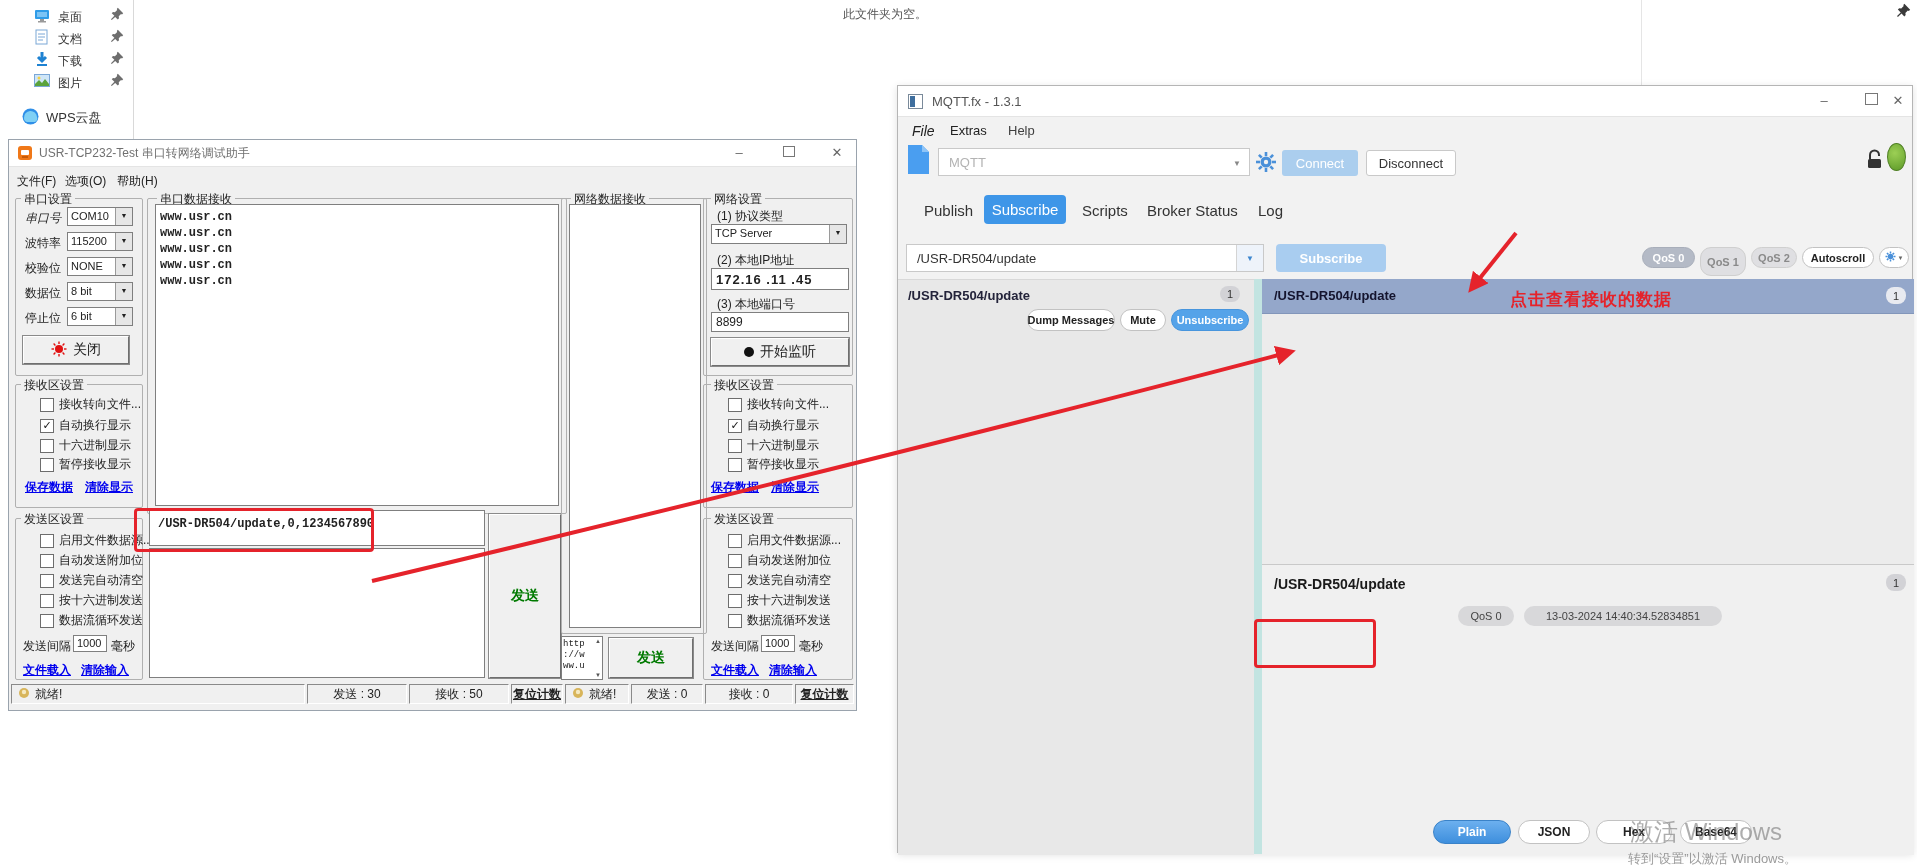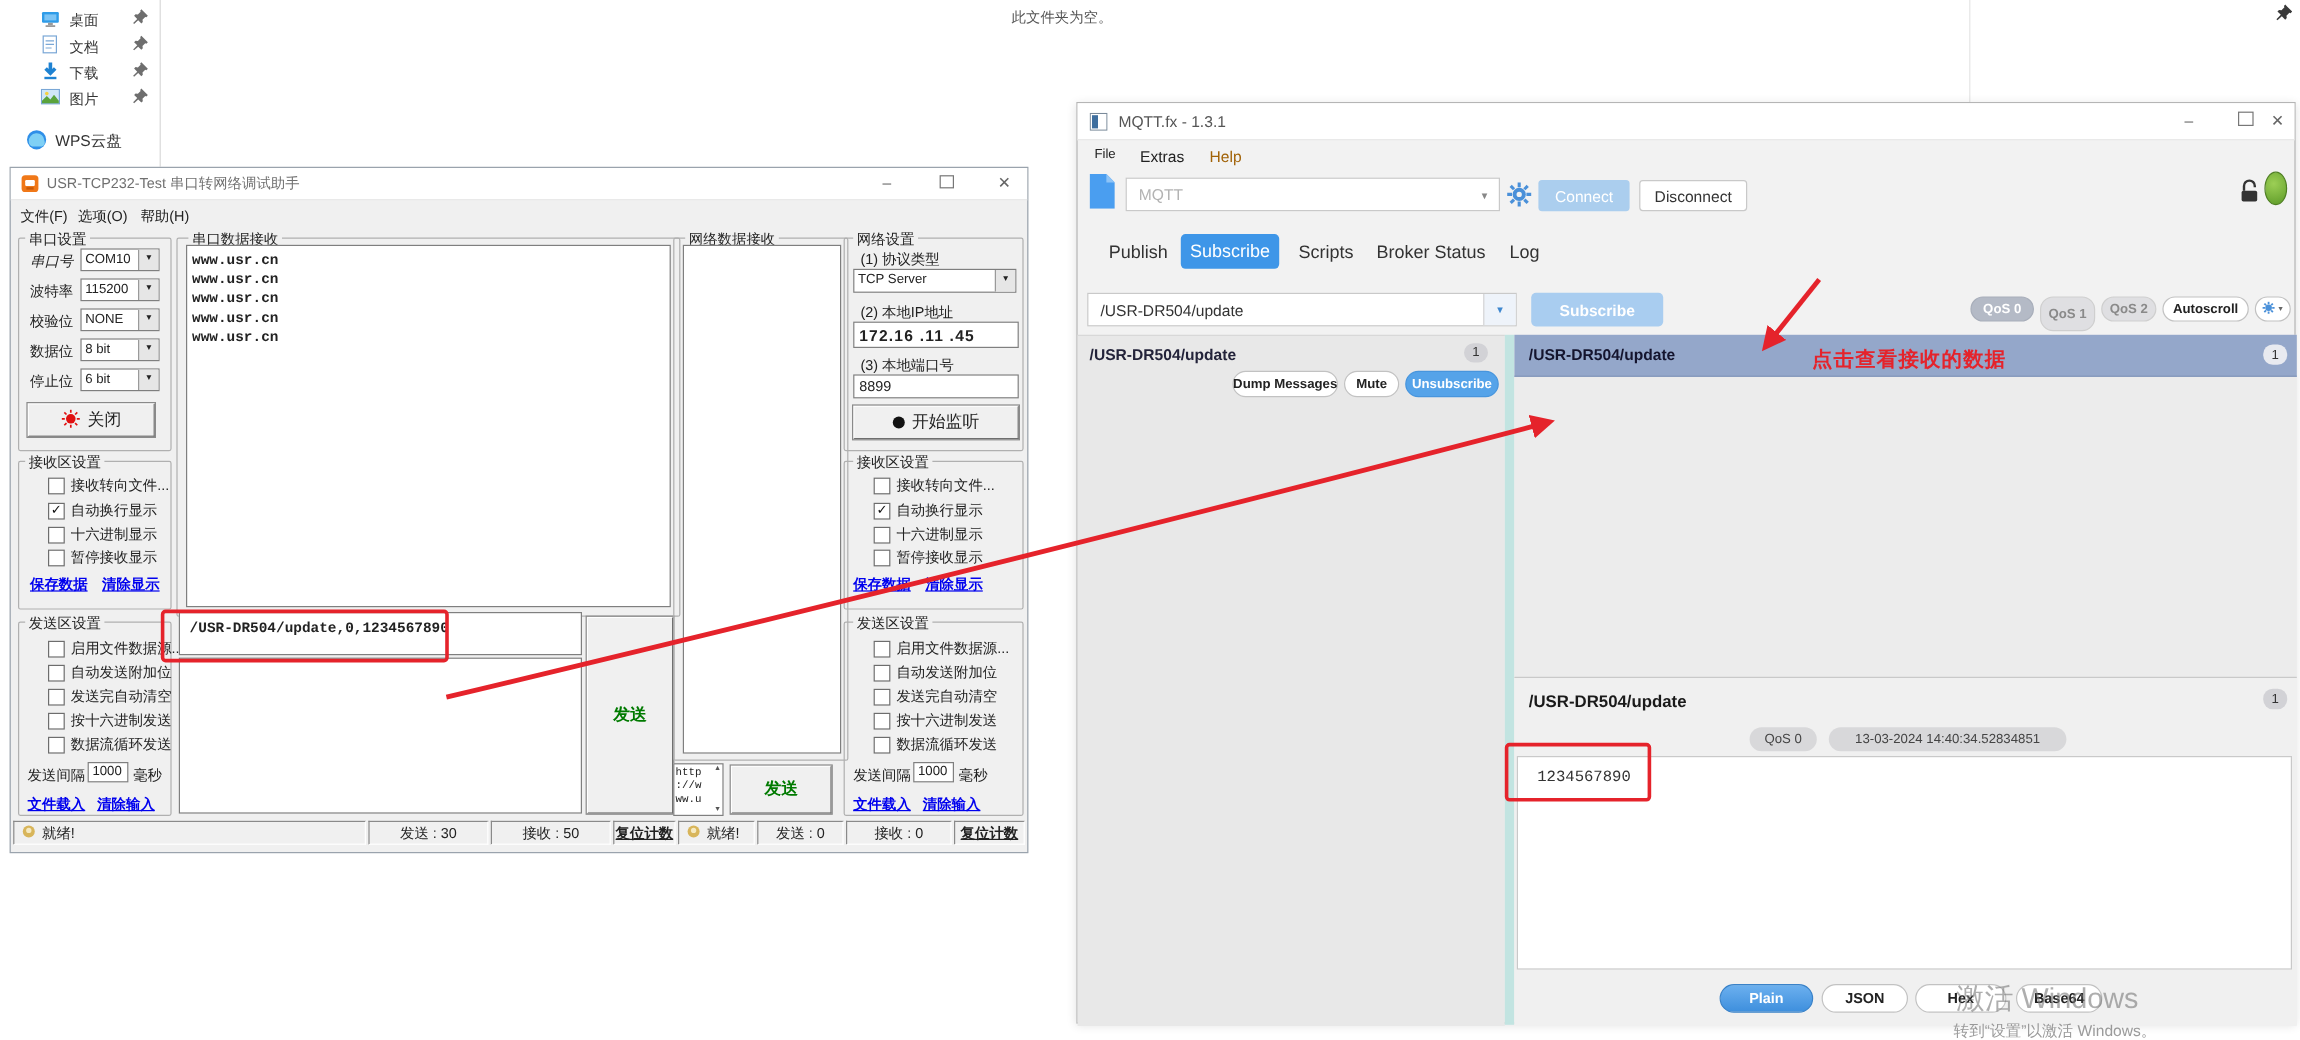--- a/index.html
+++ b/index.html
@@ -345,23 +345,23 @@
     <div class="titlebar" style="height:30px;">
       <span class="abs" style="left:10px;top:8px;"><svg width="15" height="15">
             <rect x="0.5" y="0.5" width="14" height="14" fill="#fff" stroke="#7a8a9a"></rect>
             <rect x="2" y="2" width="5" height="11" fill="#3e6e9e"></rect>
           </svg></span>
       <span class="abs" style="left:34px;top:8px;font-size:13px;color:#555;">MQTT.fx - 1.3.1</span>
       <span class="wctl" style="left:908px;top:4px;">–</span>
       <span class="wctl" style="left:955px;top:4px;"><span style="display:inline-block;width:11px;height:10px;border:1px solid #777;"></span></span>
       <span class="wctl" style="left:986px;top:4px;width:28px;">✕</span>
     </div>
-    <div class="abs" style="left:14px;top:37px;font-size:11px;color:#222;">File</div>
+    <div class="abs" style="left:14px;top:37px;font-size:14px;color:#222;font-style:italic;">File</div>
     <div class="abs" style="left:52px;top:37px;font-size:13px;color:#222;">Extras</div>
-    <div class="abs" style="left:110px;top:37px;font-size:13px;color:#a16207;">Help</div>
+    <div class="abs" style="left:110px;top:37px;font-size:13px;color:#404040;">Help</div>
 
     <span class="abs" style="left:10px;top:59px;"><svg width="21" height="29">
           <path d="M0,0 h14 l7,7 v22 h-21 z" fill="#4a9ef0"></path>
           <path d="M14,0 l7,7 h-7 z" fill="#8ec4f7"></path>
         </svg></span>
     <div class="abs" style="left:40px;top:62px;width:312px;height:28px;background:#fff;border:1px solid #c9c9c9;box-sizing:border-box;">
       <span style="position:absolute;left:10px;top:6px;font-size:13px;color:#b3b3b3;">MQTT</span>
       <span style="position:absolute;right:8px;top:10px;font-size:8px;color:#888;">▼</span>
     </div>
     <span class="abs" style="left:357px;top:65px;"><svg width="22" height="22" viewBox="0 0 22 22">
@@ -434,23 +434,20 @@
       <div class="abs" style="left:0;top:0;width:652px;height:34px;background:#94a7ca;border-bottom:1px solid #8296ba;">
         <span style="position:absolute;left:12px;top:9px;font-size:13px;font-weight:bold;color:#14142e;">/USR-DR504/update</span>
         <span class="badge" style="left:624px;top:8px;width:20px;height:17px;background:#e8eaf0;">1</span>
       </div>
 
       <div class="abs" style="left:0;top:285px;width:652px;height:290px;background:#f0f0f0;border-top:1px solid #c9c9c9;">
         <span style="position:absolute;left:12px;top:11px;font-size:14px;font-weight:bold;color:#1a1a1a;">/USR-DR504/update</span>
         <span class="badge" style="left:624px;top:9px;width:20px;height:17px;">1</span>
         <div class="pill" style="left:196px;top:41px;width:56px;height:20px;background:#d8d8da;color:#444;">QoS 0</div>
         <div class="pill" style="left:262px;top:41px;width:198px;height:20px;background:#d8d8da;color:#444;">13-03-2024 14:40:34.52834851</div>
-        <div class="abs" style="left:2px;top:65px;width:646px;height:178px;background:#fff;border:1px solid #c9c9c9;box-sizing:border-box;">
-          <span class="mono" style="position:absolute;left:16px;top:9px;font-size:13px;color:#333;">1234567890</span>
-        </div>
         <div class="pill" style="left:171px;top:255px;width:78px;height:24px;background:linear-gradient(#6cb0ef,#3e8fdd);border:1px solid #3a82c8;color:#fff;font-weight:bold;font-size:12px;border-radius:12px;">Plain</div>
         <div class="pill white" style="left:256px;top:255px;width:72px;height:24px;font-size:12px;border-radius:12px;">JSON</div>
         <div class="pill white" style="left:334px;top:255px;width:76px;height:24px;font-size:12px;border-radius:12px;">Hex</div>
         <div class="pill white" style="left:418px;top:255px;width:72px;height:24px;font-size:12px;border-radius:12px;">Base64</div>
       </div>
     </div>
   </div>
 
   <div class="redbox" style="left:134px;top:508px;width:234px;height:38px;"></div>
   <div class="redbox" style="left:1254px;top:619px;width:116px;height:43px;"></div>

